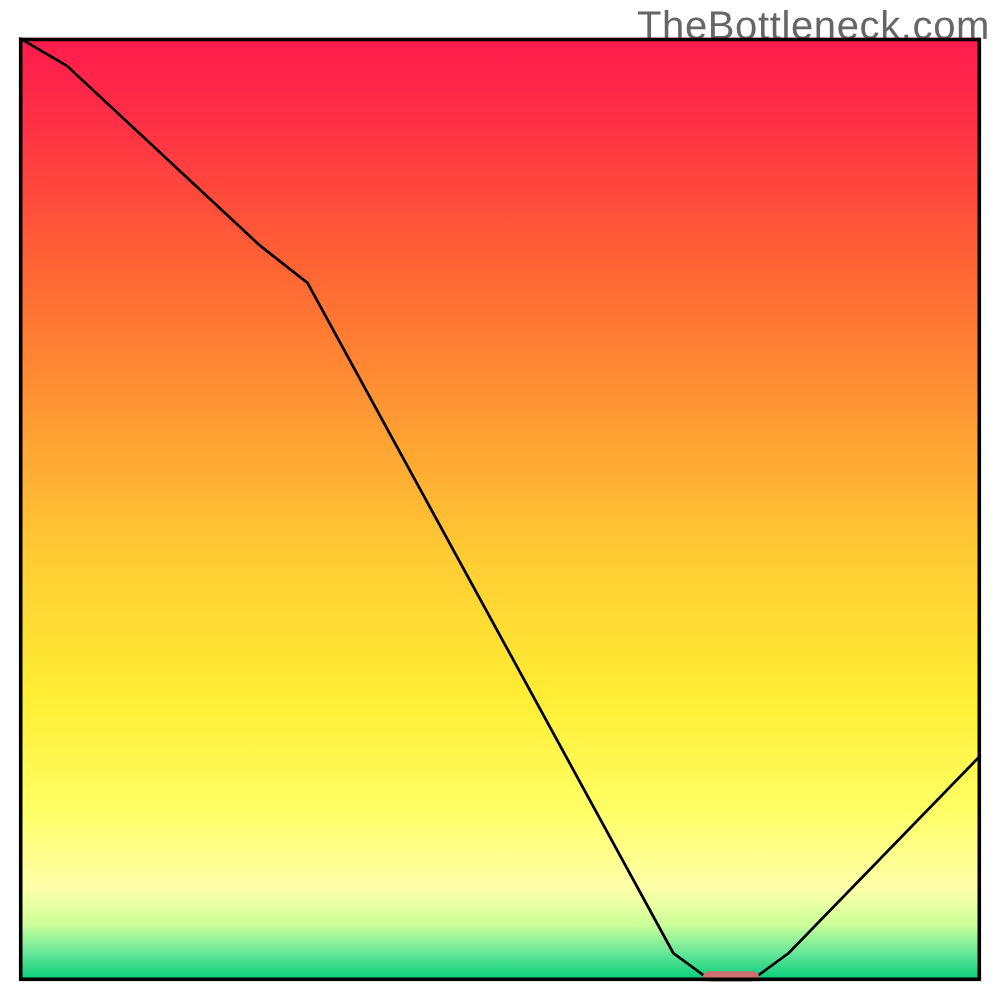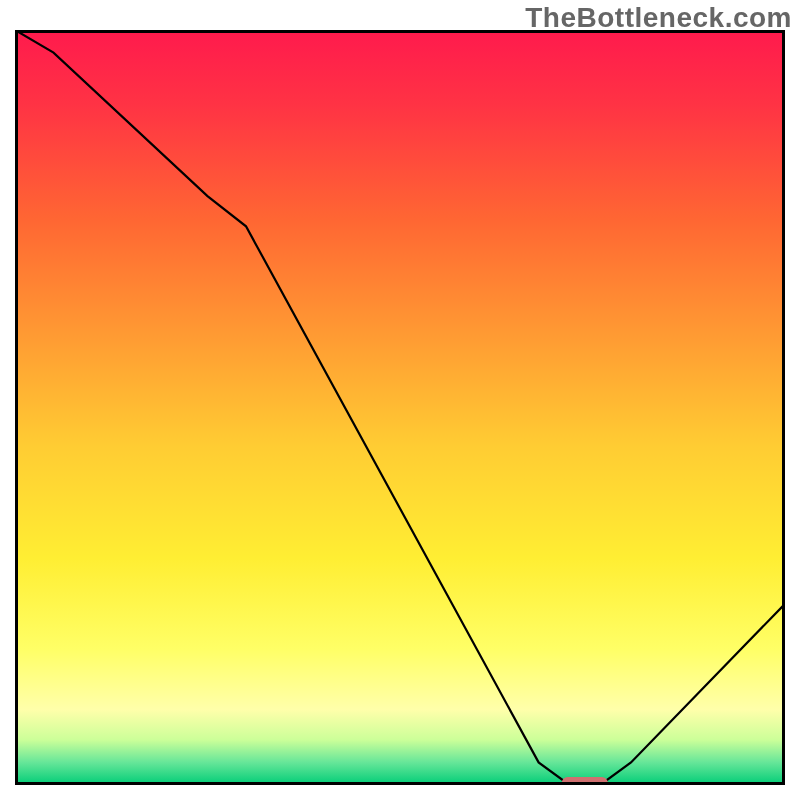--- a/index.html
+++ b/index.html
@@ -12,22 +12,22 @@
   }
   .container {
     position: relative;
     width: 800px;
     height: 800px;
   }
   .watermark {
     position: absolute;
     top: 2px;
     right: 8px;
-    font-size: 28px;
-    font-weight: 700;
+    font-size: 32px;
+    font-weight: 400;
     color: #666666;
     letter-spacing: 0.5px;
   }
   .plot-wrap {
     position: absolute;
     left: 15px;
     top: 30px;
     width: 770px;
     height: 755px;
   }

